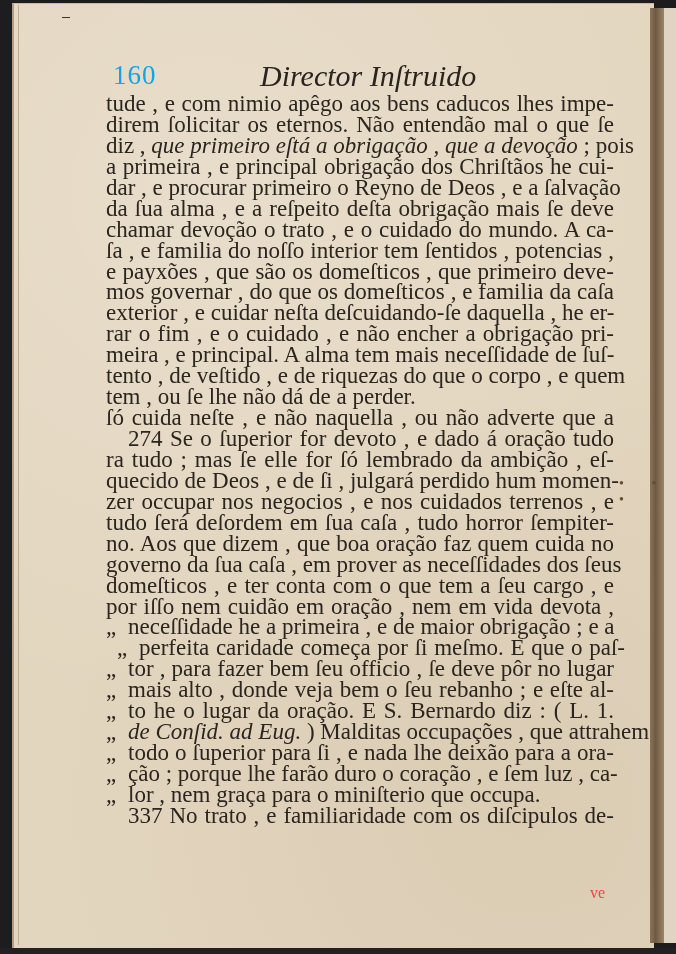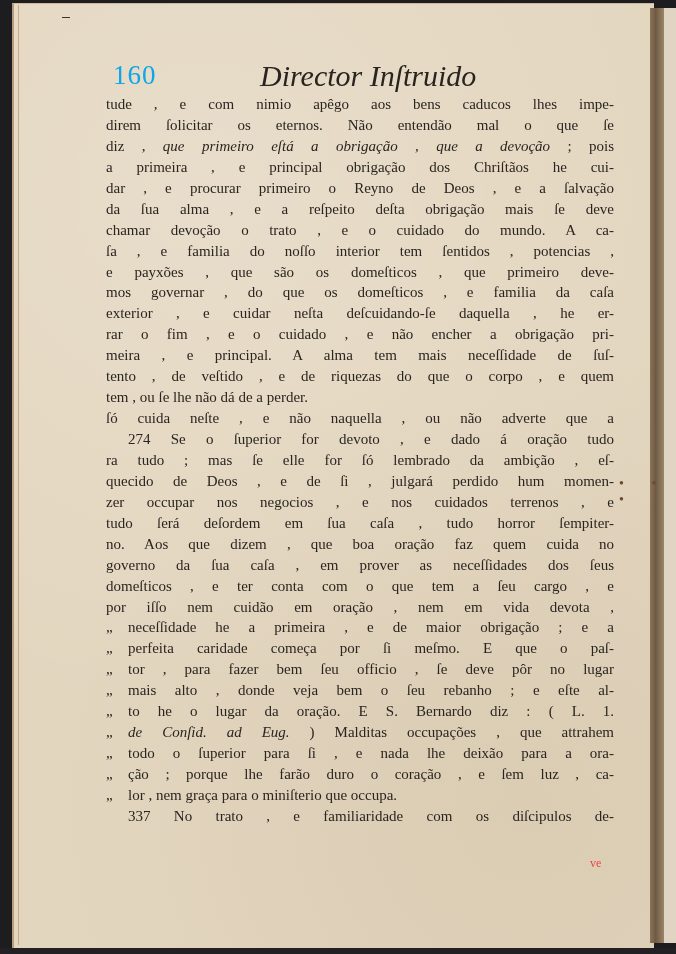--- a/index.html
+++ b/index.html
@@ -37,33 +37,33 @@
       position: absolute; left: 113px; top: 60px; width: 500px; height: 34px;
     }
     .page-number {
       position: absolute; left: 0; top: 0; font-size: 27px; color: #0ea5e9; letter-spacing: 1px;
     }
     .running-title {
       position: absolute; left: 147px; top: -1px; font-size: 30px; font-style: italic; color: #2a2420;
     }
     .text-block {
       position: absolute; left: 106px; top: 94px; width: 508px;
-      font-size: 15px; line-height: 20.95px; color: #2b2520;
+      font-size: 23px; line-height: 20.95px; color: #2b2520;
     }
     .line {
       display: block; white-space: nowrap; text-align: justify; text-align-last: justify;
       height: 20.95px; overflow: visible;
     }
     .line.last { text-align-last: left; }
     .line.para { padding-left: 22px; }
     .line.quote { padding-left: 0; }
     .qmark { display: inline-block; width: 22px; text-align: left; }
     .qtext { display: inline-block; width: 486px; text-align: justify; text-align-last: justify; }
     .catchword {
-      position: absolute; left: 590px; top: 856px; font-size: 12px; color: #ef4444;
+      position: absolute; left: 590px; top: 884px; font-size: 16px; color: #ef4444;
     }
     .dots {
       position: absolute; left: 619px; top: 476px; font-size: 14px; color: #6b4a30; letter-spacing: 12px;
     }
     .mark-tl { position: absolute; left: 62px; top: 17px; width: 8px; height: 1px; background: #3c3430; }
     em { font-style: italic; }
   </style>
 </head>
 <body>
 
@@ -99,21 +99,21 @@
     <span class="line para"><span>274  </span> Se o ſuperior for devoto , e dado á oração tudo</span>
     <span class="line">ra tudo ; mas ſe elle for ſó lembrado da ambição , eſ-</span>
     <span class="line">quecido de Deos , e de ſi , julgará perdido hum momen-</span>
     <span class="line">zer occupar nos negocios , e nos cuidados terrenos , e</span>
     <span class="line">tudo ſerá deſordem em ſua caſa , tudo horror ſempiter-</span>
     <span class="line">no. Aos que dizem , que boa oração faz quem cuida no</span>
     <span class="line">governo da ſua caſa , em prover as neceſſidades dos ſeus</span>
     <span class="line">domeſticos , e ter conta com o que tem a ſeu cargo , e</span>
     <span class="line">por iſſo nem cuidão em oração , nem em vida devota ,</span>
     <span class="line quote" style="text-align: left; text-align-last: left;"><span class="qmark">„</span><span class="qtext">neceſſidade he a primeira , e de maior obrigação ; e a</span></span>
-    <span class="line quote" style="text-align: left; text-align-last: left;"><span class="qmark">„</span><span class="qtext">perfeita caridade começa por ſi meſmo. E que o paſ-</span></span>
+    <span class="line quote" style="text-align: left; text-align-last: left; margin-left: 11px;"><span class="qmark">„</span><span class="qtext">perfeita caridade começa por ſi meſmo. E que o paſ-</span></span>
     <span class="line quote" style="text-align: left; text-align-last: left;"><span class="qmark">„</span><span class="qtext">tor , para fazer bem ſeu officio , ſe deve pôr no lugar</span></span>
     <span class="line quote" style="text-align: left; text-align-last: left;"><span class="qmark">„</span><span class="qtext">mais alto , donde veja bem o ſeu rebanho ; e eſte al-</span></span>
     <span class="line quote" style="text-align: left; text-align-last: left;"><span class="qmark">„</span><span class="qtext">to he o lugar da oração. E S. Bernardo diz : ( L. 1.</span></span>
     <span class="line quote" style="text-align: left; text-align-last: left;"><span class="qmark">„</span><span class="qtext"><em>de Conſid. ad Eug.</em> ) Malditas occupações , que attrahem</span></span>
     <span class="line quote" style="text-align: left; text-align-last: left;"><span class="qmark">„</span><span class="qtext">todo o ſuperior para ſi , e nada lhe deixão para a ora-</span></span>
     <span class="line quote" style="text-align: left; text-align-last: left;"><span class="qmark">„</span><span class="qtext">ção ; porque lhe farão duro o coração , e ſem luz , ca-</span></span>
     <span class="line quote" style="text-align: left; text-align-last: left;"><span class="qmark">„</span><span class="qtext" style="text-align-last: left;">lor , nem graça para o miniſterio que occupa.</span></span>
     <span class="line para"><span>337  </span> No trato , e familiaridade com os diſcipulos de-</span>
   </div>
 

